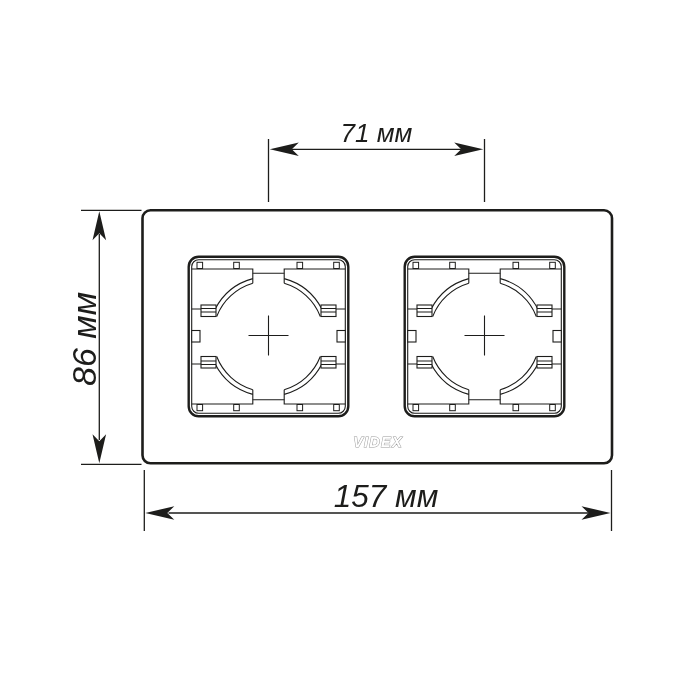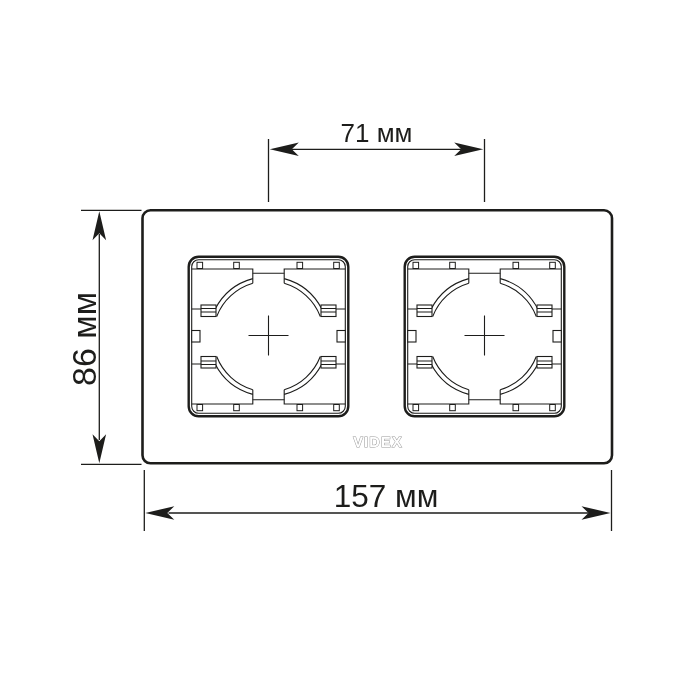--- a/index.html
+++ b/index.html
@@ -7,20 +7,21 @@
     padding: 0;
     background: #ffffff;
   }
   .canvas {
     position: relative;
     width: 700px;
     height: 700px;
     background: #ffffff;
     overflow: hidden;
     font-family: "Liberation Sans", sans-serif;
+    font-style: italic;
   }
   svg { display: block; }
   .dim-text {
     fill: #1d1d1b;
     stroke: none;
     font-family: "Liberation Sans", sans-serif;
   }
   .arrow {
     fill: #1d1d1b;
     stroke: none;

